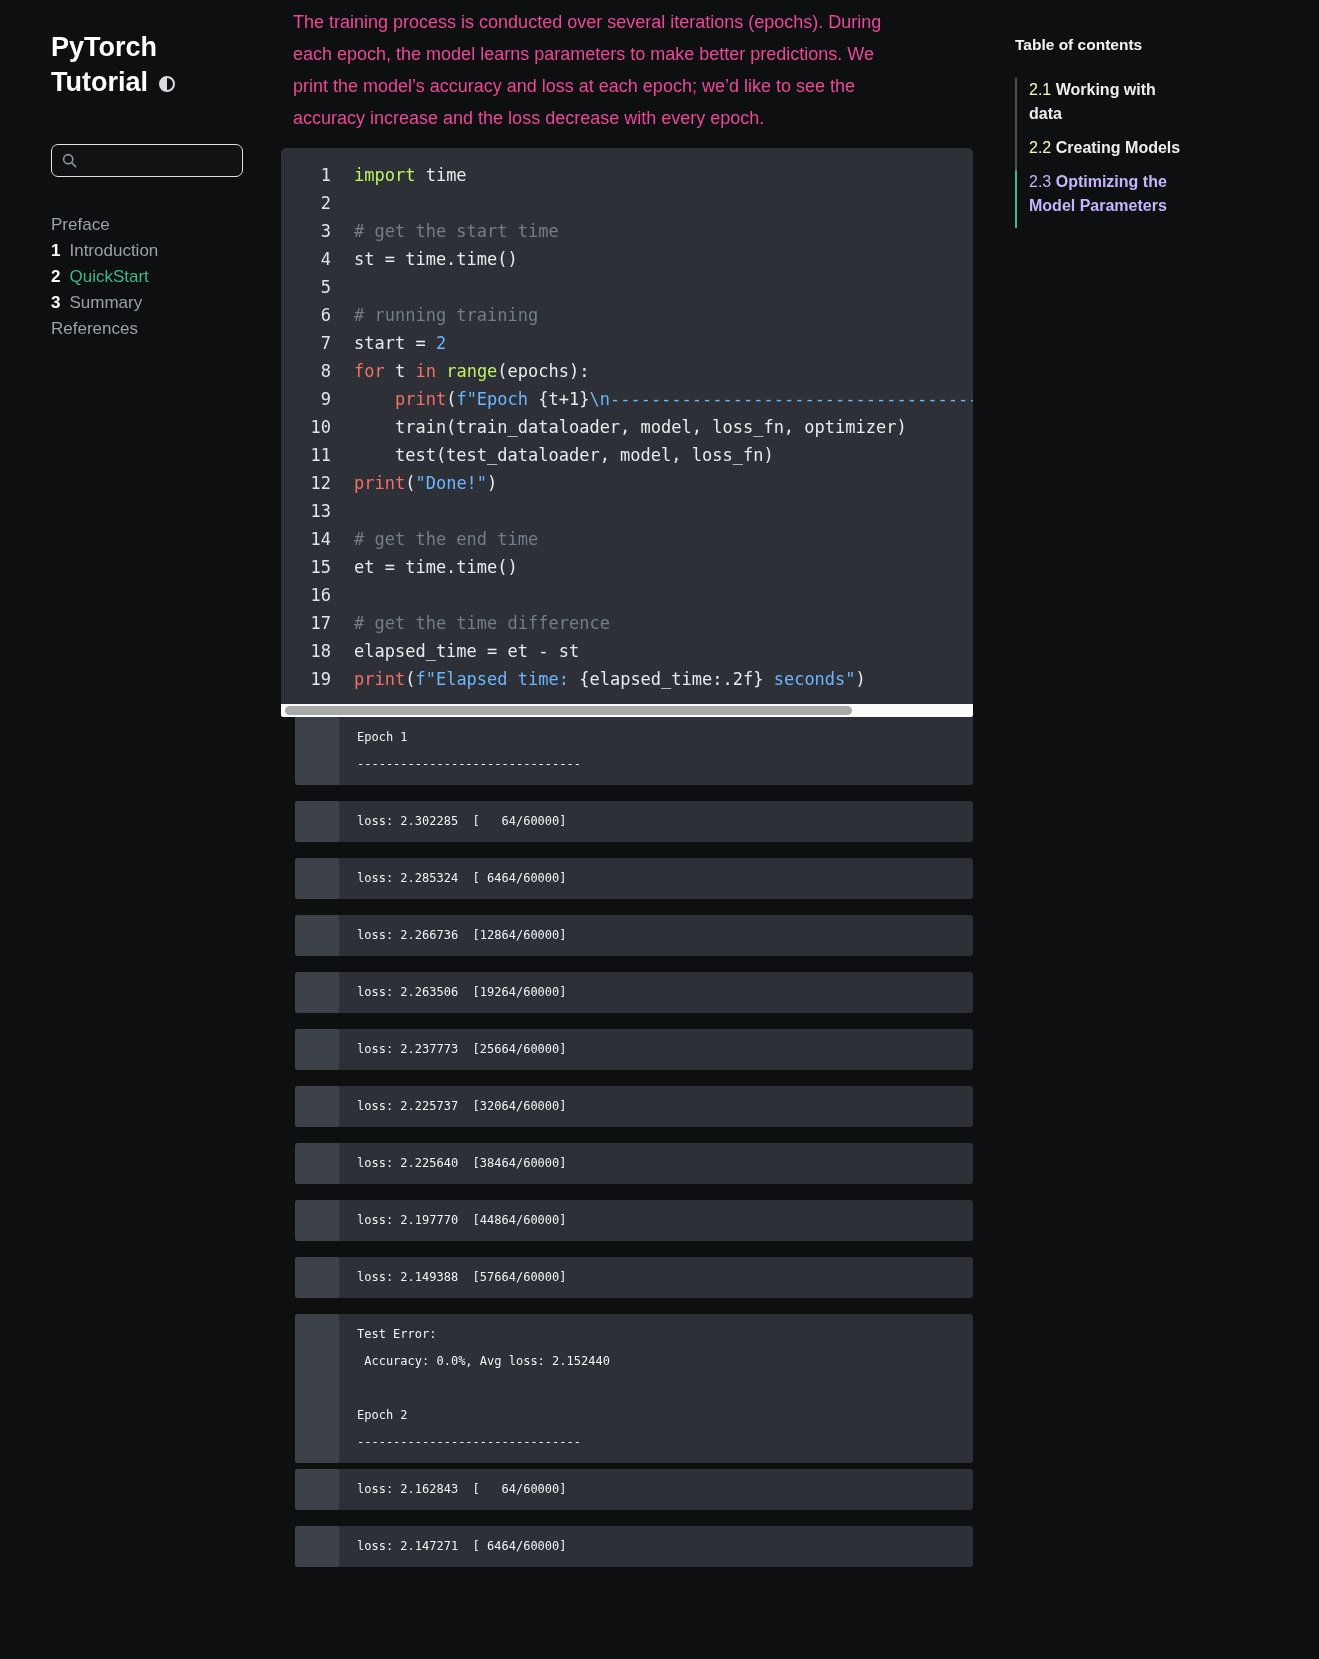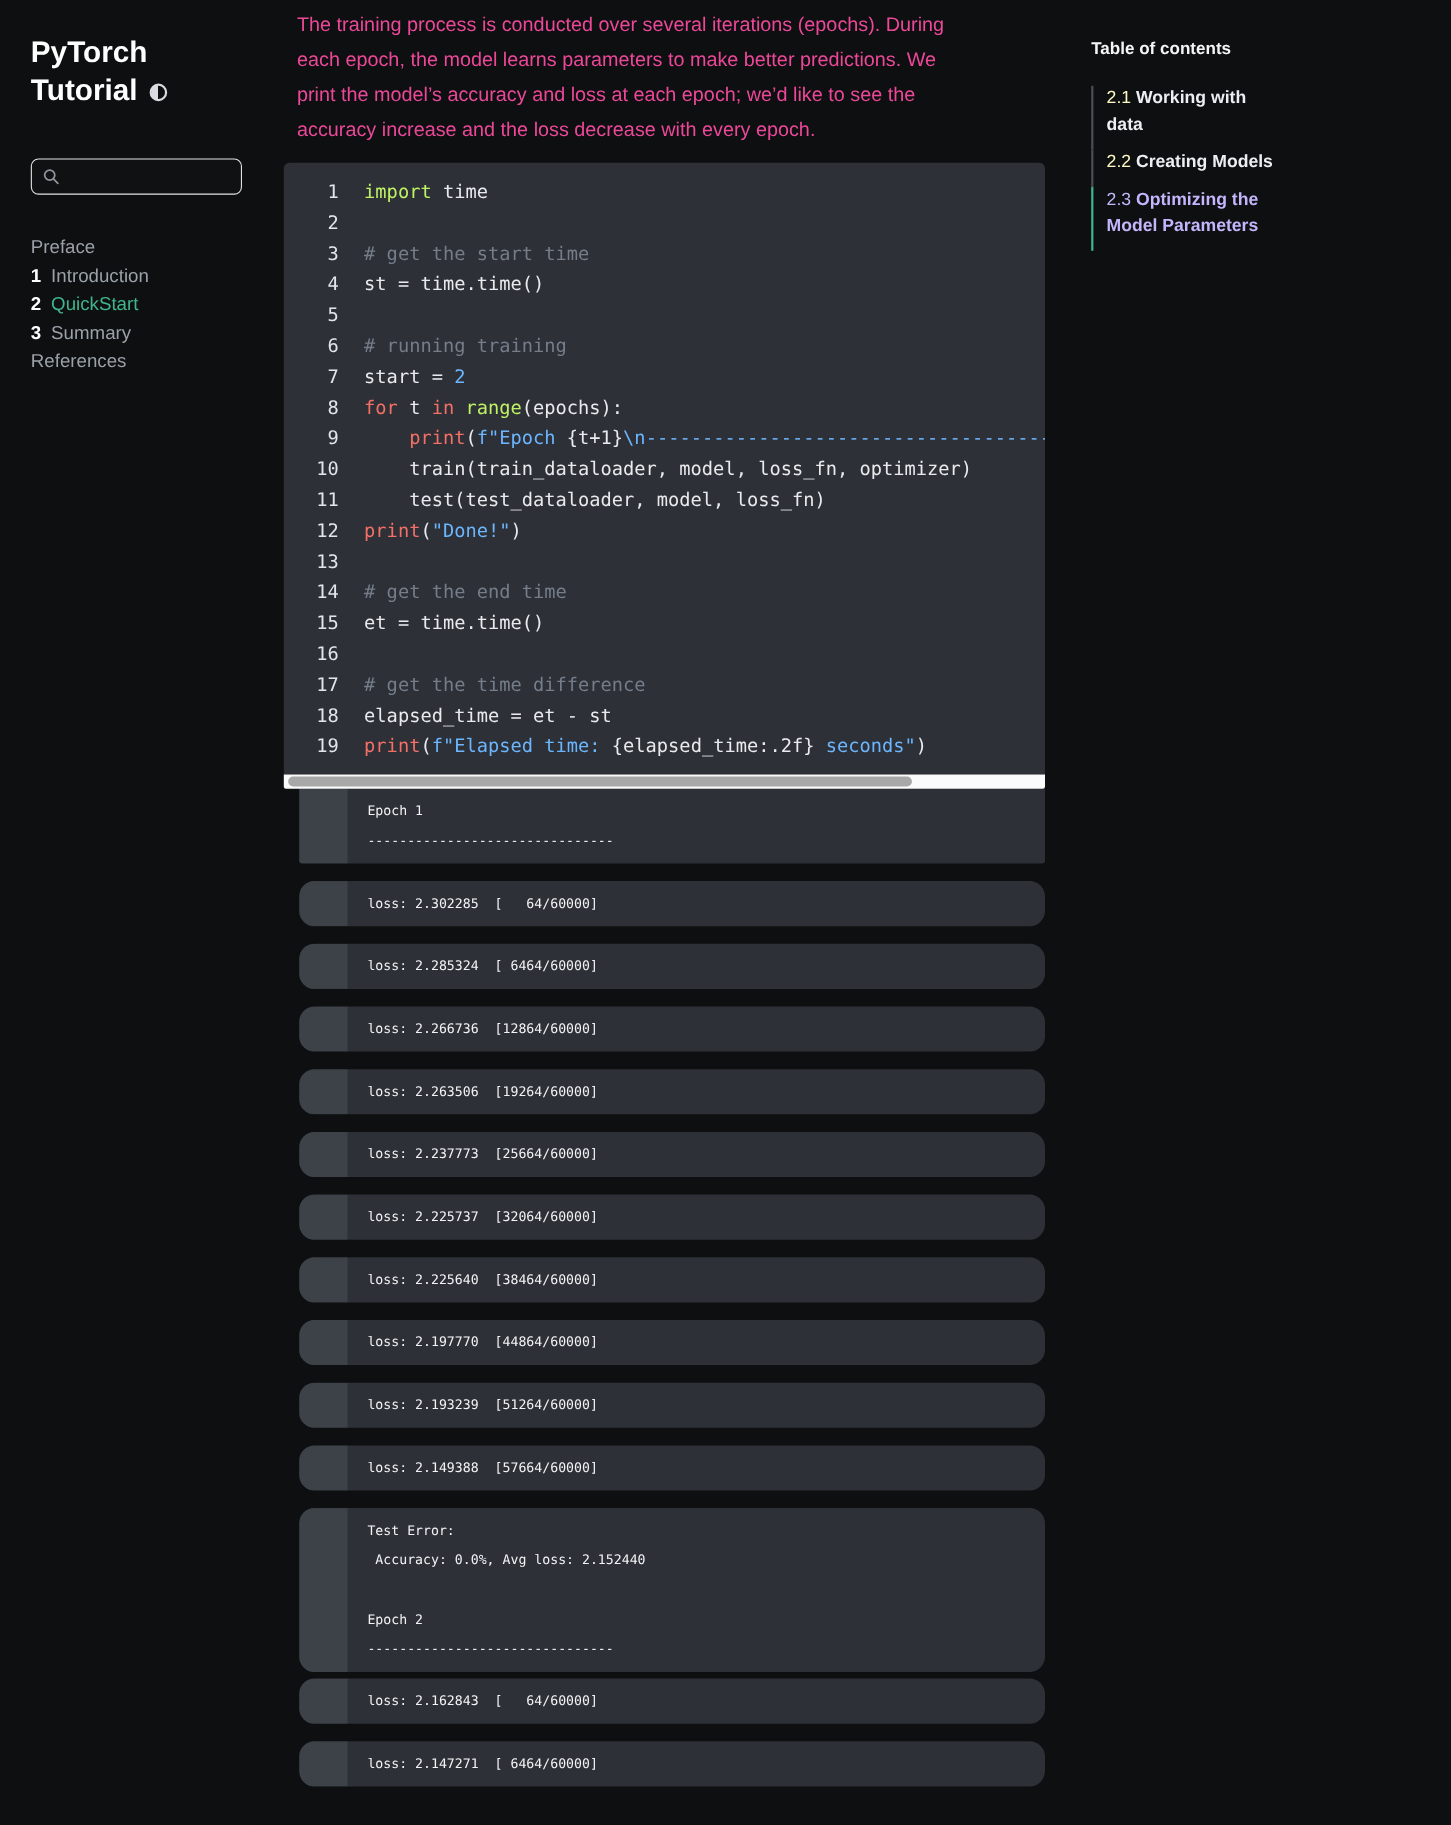--- a/index.html
+++ b/index.html
@@ -5,21 +5,21 @@
   * { margin:0; padding:0; box-sizing:border-box; }
   html, body { background:#0e0f10; }
   body {
     width:1319px; height:1659px; overflow:hidden;
     font-family:"Liberation Sans", sans-serif;
     color:#e8eaed;
   }
   .page { display:flex; width:1319px; height:1659px; }
 
   
-  .sidebar { flex:0 0 258px; width:258px; padding:30px 0 16px 28px; }
+  .sidebar { flex:0 0 258px; width:258px; padding:30px 0 16px 28px;margin-left:23px; }
   .site-title { font-size:27px; font-weight:700; line-height:35px; color:#ffffff; }
   .theme-toggle {
     display:inline-block; width:16px; height:16px; border:2px solid #d9dce0;
     border-radius:50%; margin-left:11px; vertical-align:middle;
     background:linear-gradient(90deg,#d9dce0 0 50%, rgba(0,0,0,0) 50% 100%);
     cursor:pointer;
   }
   .search-box {
     margin-top:44px; width:192px; height:33px; border:1px solid #e2e3e5;
     border-radius:7px; background:#101113; display:flex; align-items:center;
@@ -47,21 +47,21 @@
   .tk-k { color:#f47067; }
   .tk-b { color:#bef264; }
   .tk-s { color:#6cb6ff; }
   .tk-n { color:#6cb6ff; }
   .tk-i { color:#e8eaed; }
 
   .h-scrollbar { height:13px; background:#fbfbfb; position:relative; border-radius:0 0 2px 2px; }
   .h-thumb { position:absolute; left:4px; top:2px; height:9px; width:82%; background:#a8a8a8; border-radius:5px; cursor:pointer; }
 
   .outputs { margin-left:14px; }
-  .out { display:flex; background:#2d3036; border-radius:14px; margin-top:16px; overflow:hidden; }
+  .out { display:flex; background:#2d3036; border-radius:3px; margin-top:16px; overflow:hidden; }
   .out:first-child { margin-top:0; border-radius:0 0 3px 3px; }
   .out.tight { margin-top:6px; }
   .out-gutter { flex:0 0 44px; background:#3d4148; }
   .out-body {
     margin:0; padding:7px 18px; white-space:pre;
     font-family:"DejaVu Sans Mono", monospace; font-size:12px; line-height:27px; color:#f2f3f5;
   }
 
   
   .toc { flex:1; padding:36px 0 0 42px; }
@@ -167,24 +167,20 @@
         <div class="out">
           <div class="out-gutter"></div>
           <pre class="out-body">loss: 2.225640  [38464/60000]</pre>
         </div>
         <div class="out">
           <div class="out-gutter"></div>
           <pre class="out-body">loss: 2.197770  [44864/60000]</pre>
         </div>
         <div class="out">
           <div class="out-gutter"></div>
-          <pre class="out-body">loss: 2.193239  [51264/60000]</pre>
-        </div>
-        <div class="out">
-          <div class="out-gutter"></div>
           <pre class="out-body">loss: 2.149388  [57664/60000]</pre>
         </div>
         <div class="out">
           <div class="out-gutter"></div>
           <pre class="out-body">Test Error: 
  Accuracy: 0.0%, Avg loss: 2.152440 
 
 Epoch 2
 -------------------------------</pre>
         </div>

